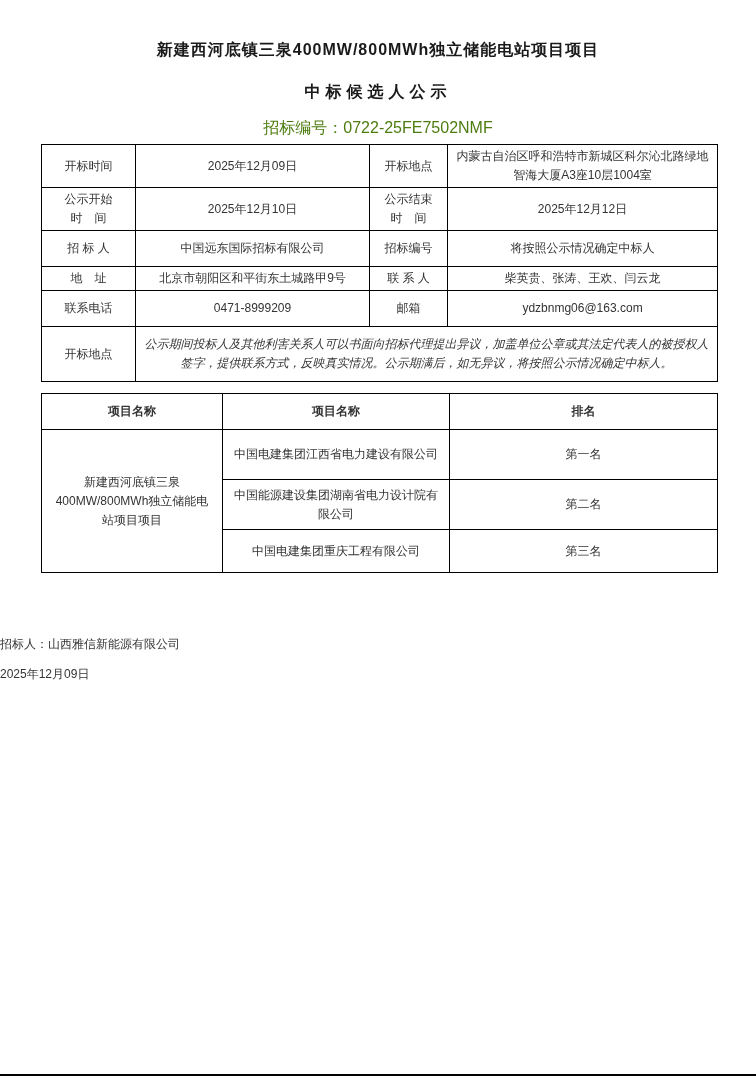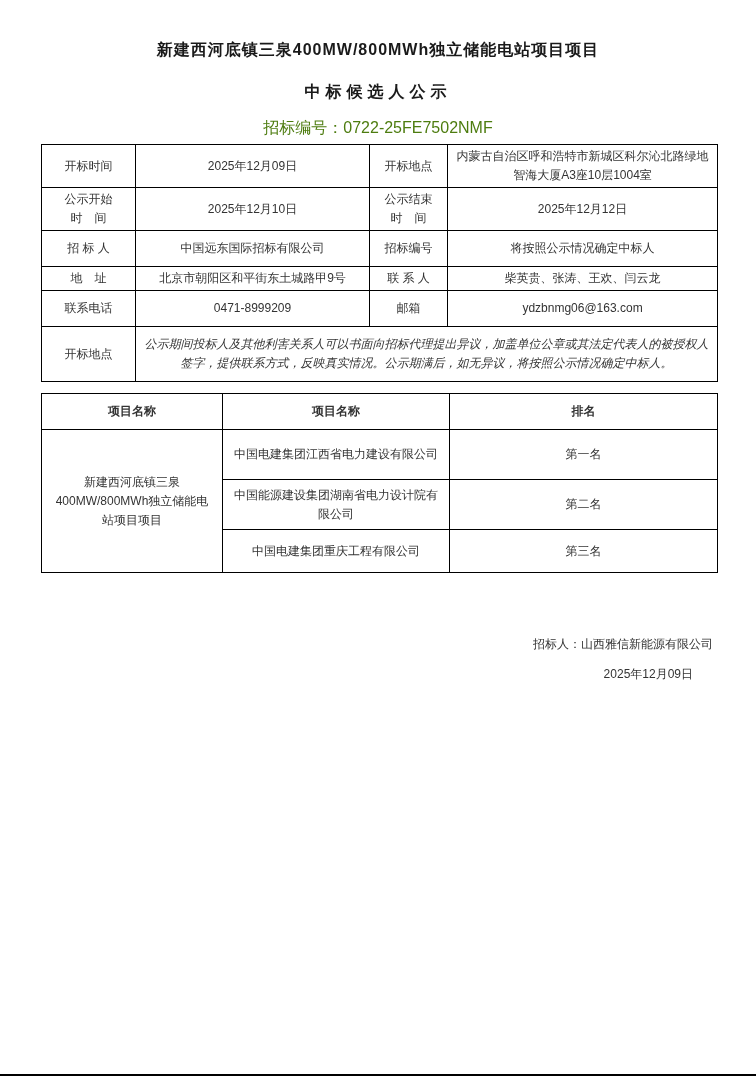--- a/index.html
+++ b/index.html
@@ -59,21 +59,20 @@
   tr.r36 { height: 36px; }
   tr.r35 { height: 22px; }
   tr.r55 { height: 55px; }
   tr.r34 { height: 36px; }
   tr.r50 { height: 50px; }
   tr.r43 { height: 43px; }
   td.note-cell { padding: 4px 18px; font-style: italic; }
   .footer {
     margin-top: 56px;
     padding-right: 43px;
-    text-align: right;
     font-size: 12px;
     line-height: 30px;
     color: #333;
   }
   .footer .date-line { padding-right: 20px; }
   .bottom-edge {
     position: absolute;
     left: 0;
     bottom: 0;
     width: 100%;

